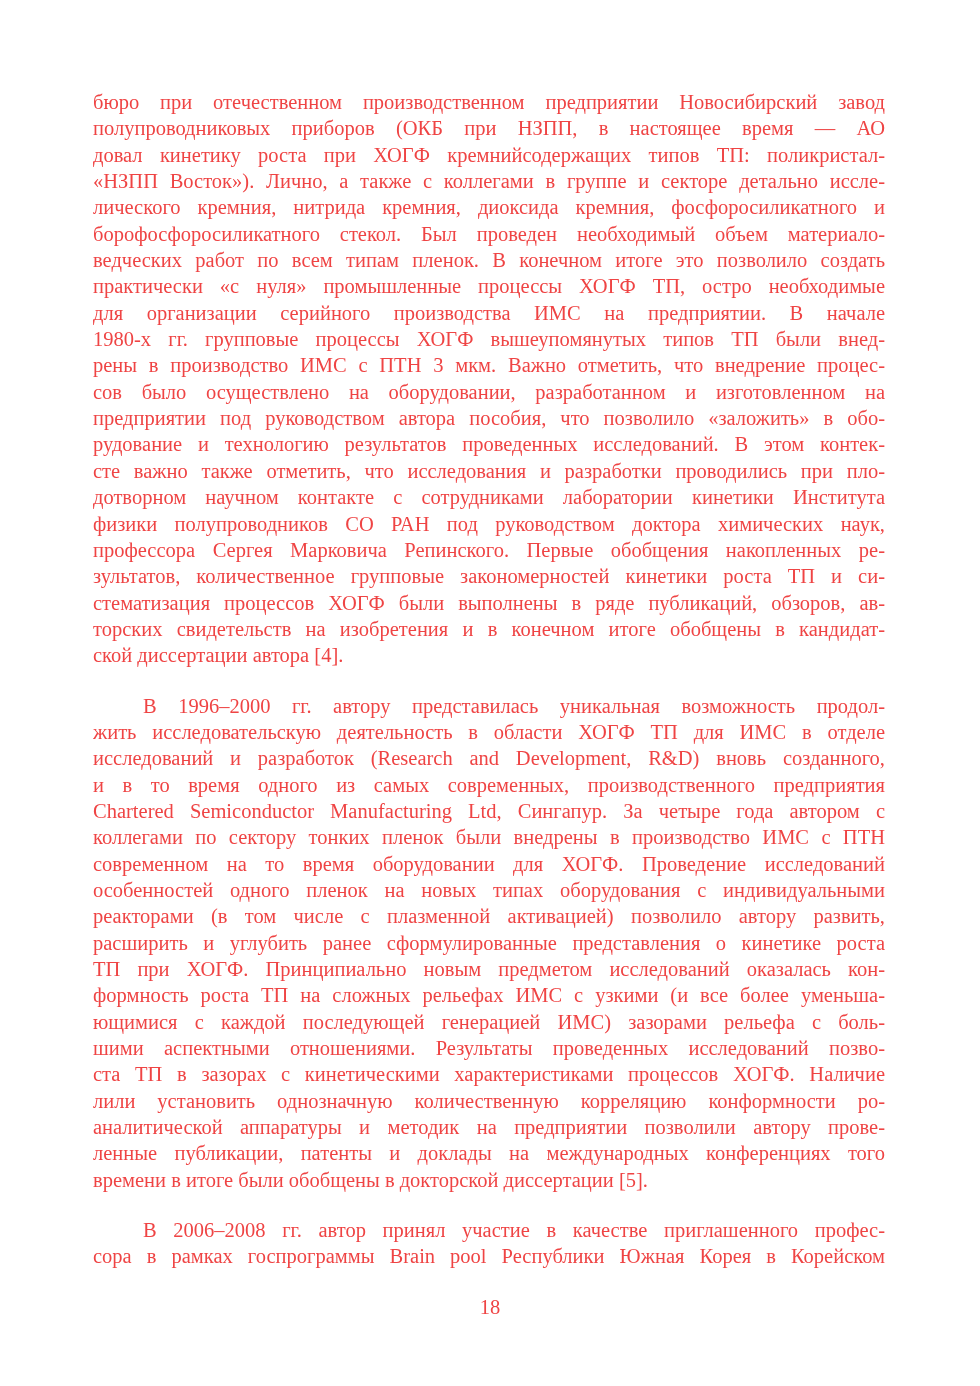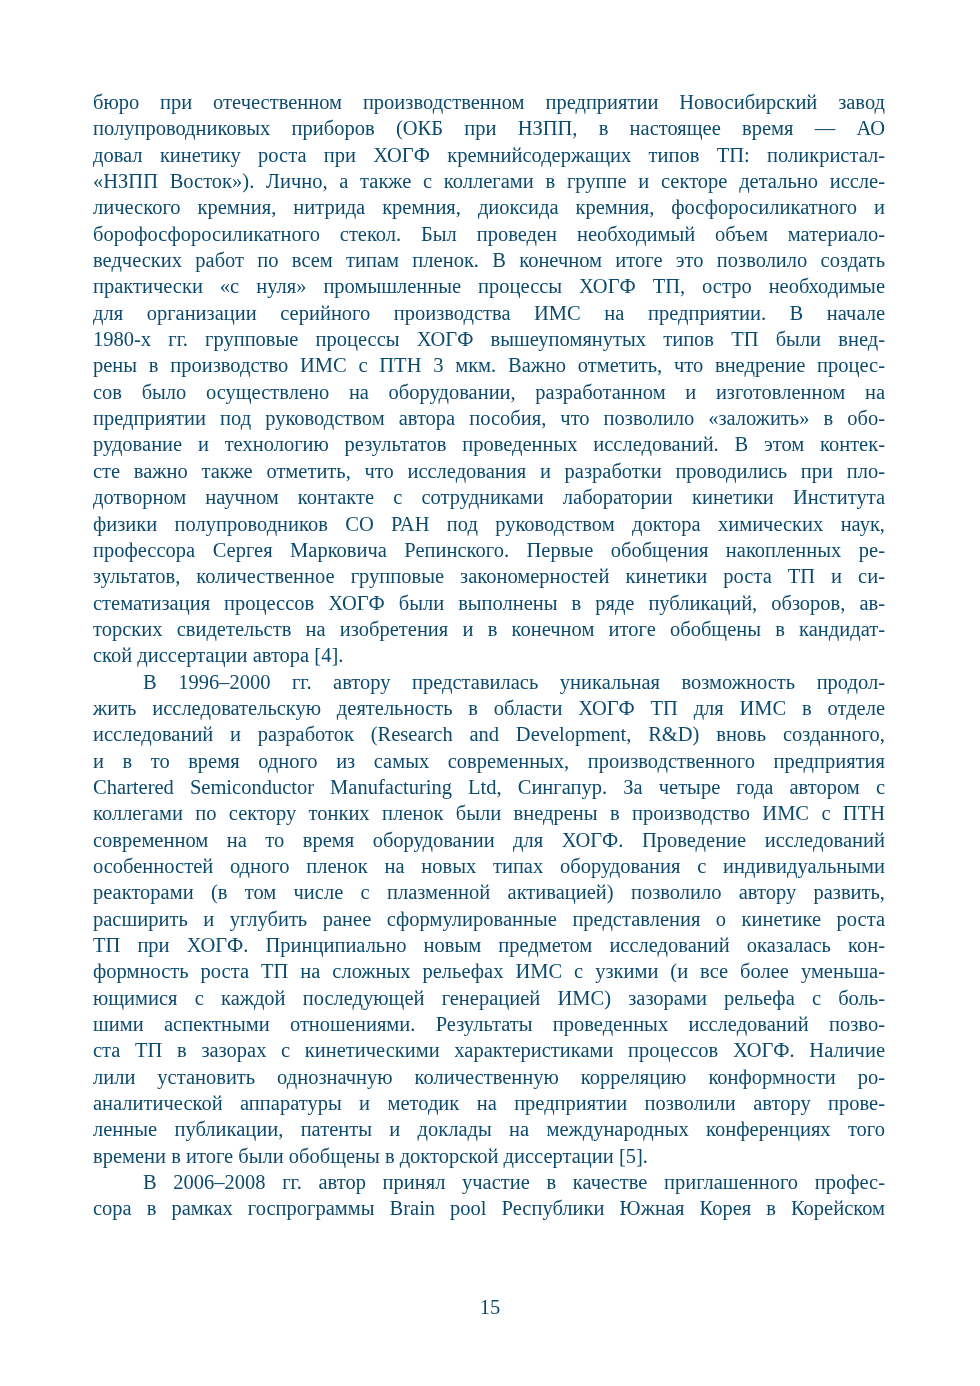--- a/index.html
+++ b/index.html
@@ -7,21 +7,21 @@
     padding: 0;
     background: #e8e8e8;
   }
   .page {
     position: relative;
     width: 980px;
     height: 1386px;
     background: #ffffff;
     overflow: hidden;
     font-family: "Liberation Serif", "DejaVu Serif", serif;
-    color: #0c4a6e;
+    color: #ef4444;
   }
   .text-block {
     position: absolute;
     left: 93px;
     top: 89px;
     width: 792px;
     font-size: 20.5px;
   }
   .para {
     margin: 0;
@@ -29,20 +29,21 @@
   }
   .line {
     height: 26.35px;
     line-height: 26.35px;
     text-align: justify;
     text-align-last: justify;
     overflow: hidden;
   }
   .line.indent {
     padding-left: 50px;
+    margin-top: 24px;
   }
   .line.last {
     text-align-last: left;
   }
   .page-number {
     position: absolute;
     left: 0;
     top: 1294px;
     width: 100%;
     height: 26.35px;
@@ -99,14 +100,14 @@
         <div class="line">лили установить однозначную количественную корреляцию конформности ро-</div>
         <div class="line">аналитической аппаратуры и методик на предприятии позволили автору прове-</div>
         <div class="line">ленные публикации, патенты и доклады на международных конференциях того</div>
         <div class="line last">времени в итоге были обобщены в докторской диссертации [5].</div>
       </div>
       <div class="para">
         <div class="line indent">В 2006–2008 гг. автор принял участие в качестве приглашенного профес-</div>
         <div class="line">сора в рамках госпрограммы Brain pool Республики Южная Корея в Корейском</div>
       </div>
     </div>
-  <div class="page-number">15</div>
+  <div class="page-number">18</div>
 </div>
 
 </body></html>

